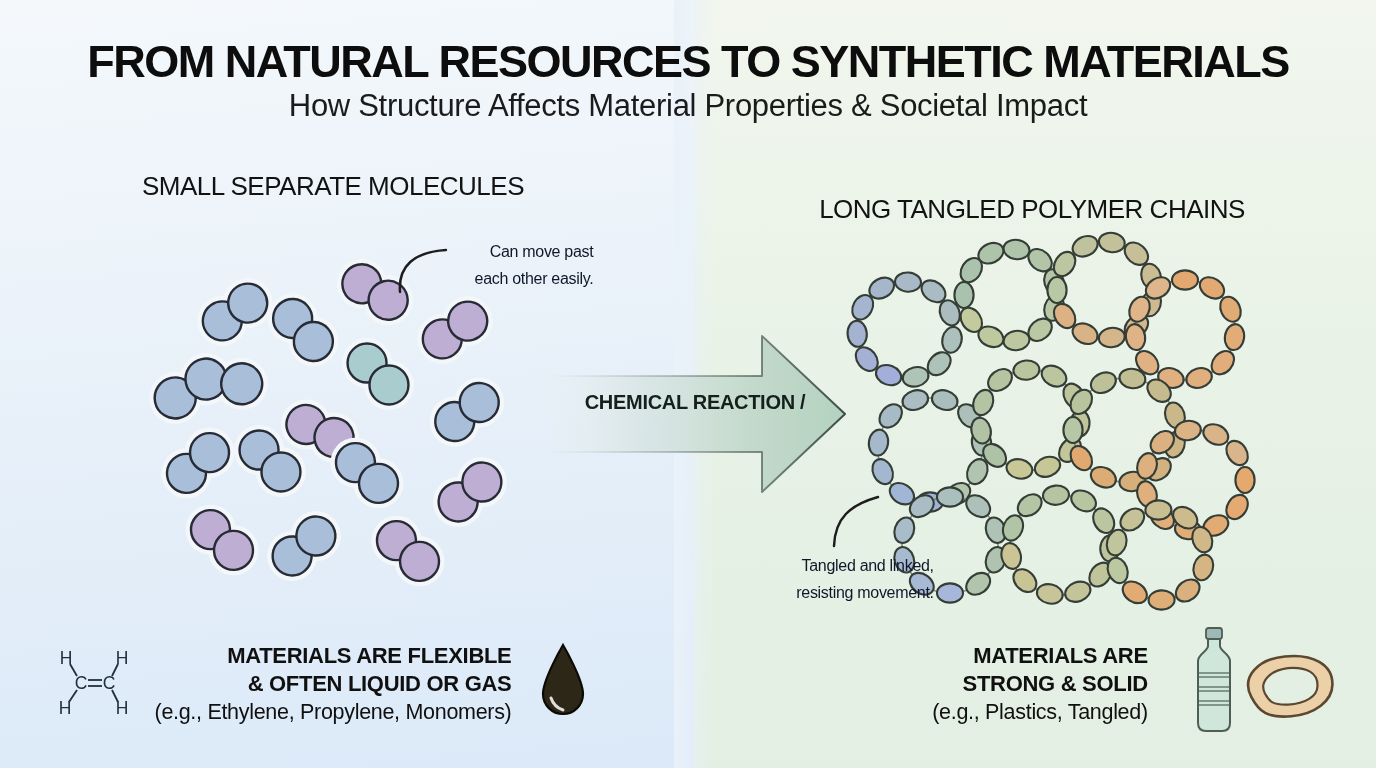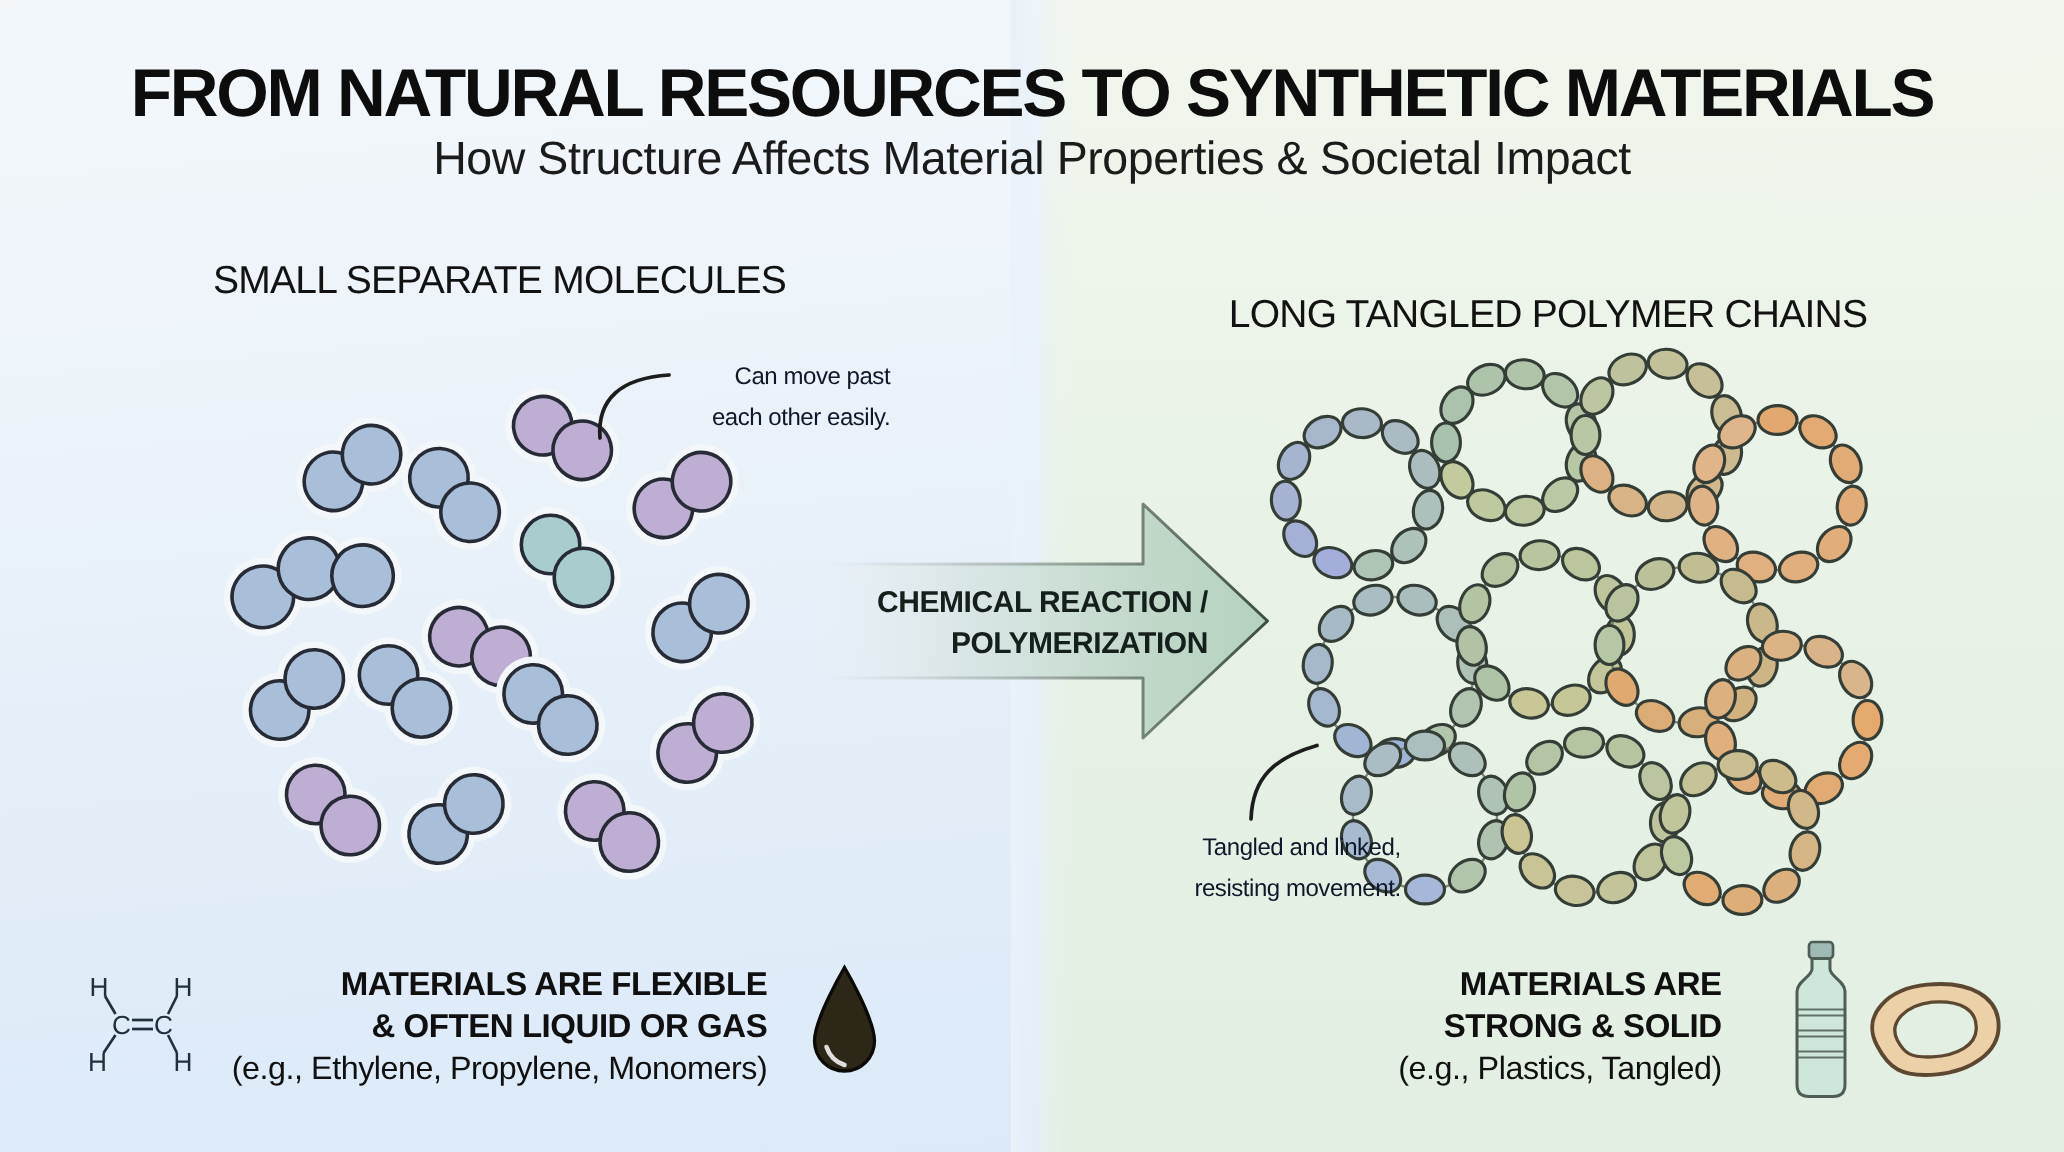--- a/index.html
+++ b/index.html
@@ -356,21 +356,20 @@
   <div class="txt heading h-left">SMALL SEPARATE MOLECULES</div>
   <div class="txt heading h-right">LONG TANGLED POLYMER CHAINS</div>
 
   <div class="txt annot a-left">
     <div>Can move past</div>
     <div>each other easily.</div>
   </div>
 
   <div class="txt arrow-label">
     <div>CHEMICAL REACTION /</div>
-    <div>POLYMERIZATION</div>
   </div>
 
   <div class="txt annot a-right">
     <div>Tangled and linked,</div>
     <div>resisting movement.</div>
   </div>
 
   <div class="txt footer f-left">
     <div class="b">MATERIALS ARE FLEXIBLE</div>
     <div class="b">&amp; OFTEN LIQUID OR GAS</div>

